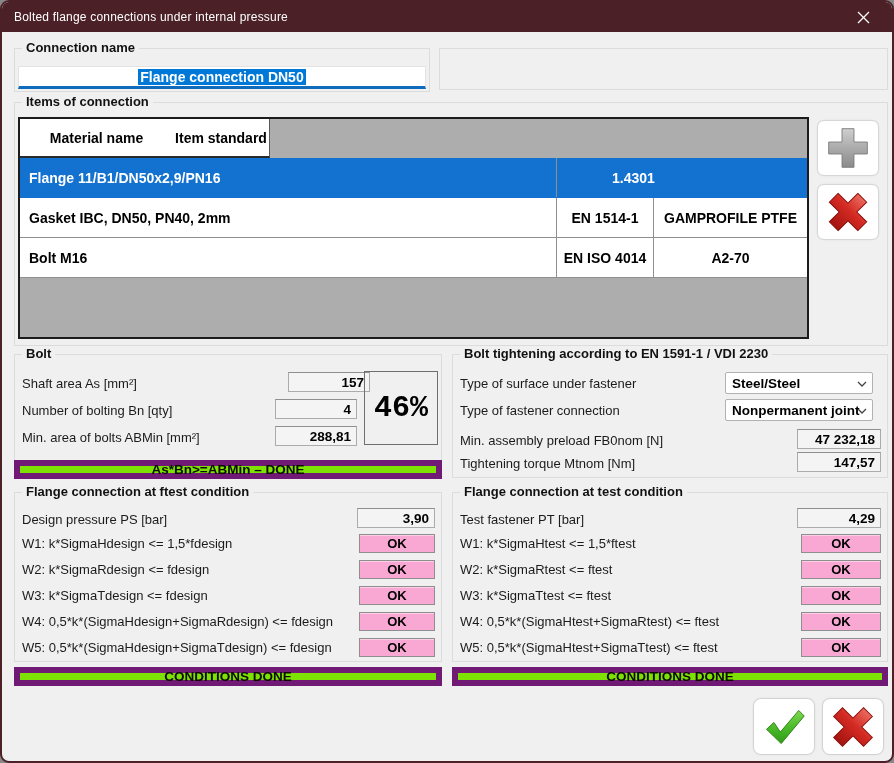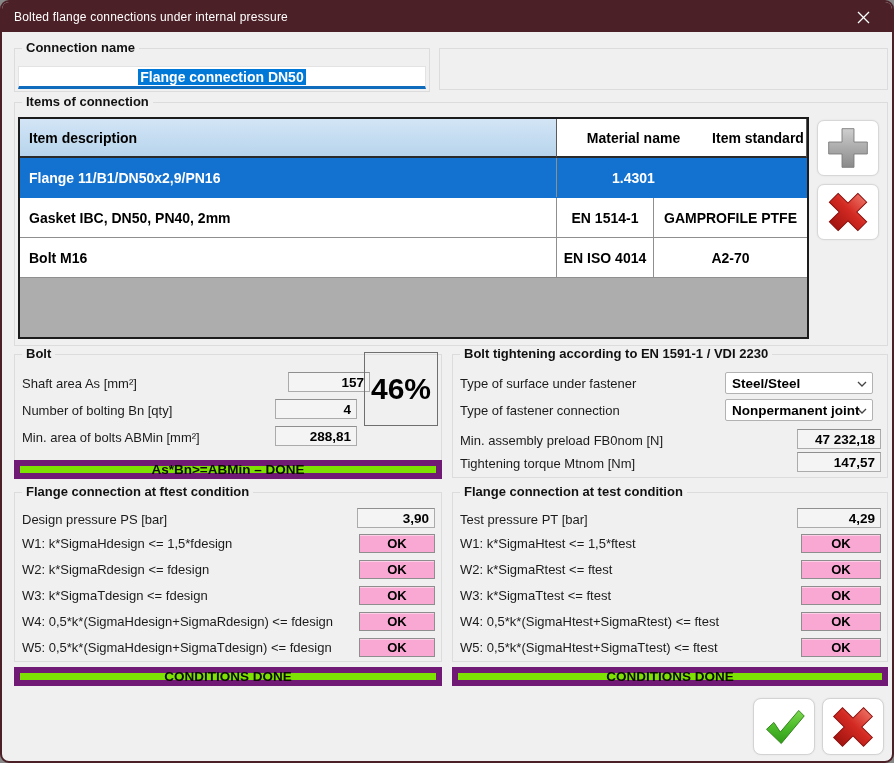--- a/index.html
+++ b/index.html
@@ -69,23 +69,23 @@
 
   
   .valuebox {
     position:absolute; height:20px; background:#f4f4f4;
     border:1px solid #ababab; border-top-color:#8f8f8f;
     font-size:13.5px; font-weight:bold; color:#000;
     display:flex; align-items:center; justify-content:flex-end; padding-right:5px;
   }
 
   .pct-box {
-    position:absolute; left:362px; top:350px; width:74px; height:74px;
+    position:absolute; left:362px; top:369px; width:74px; height:74px;
     border:1px solid #6f6f6f; display:flex; align-items:center; justify-content:center;
-    font-size:30px; font-weight:bold; color:#000;
+    font-size:30px; font-weight:bold; color:#000;font-family:Liberation Mono, monospace;
   }
 
   .statusbar {
     position:absolute; height:19px; background:#7de203;
     border:6px solid #701a75; display:flex; align-items:center; justify-content:center;
     font-size:13.5px; font-weight:bold; color:#0c0c00;
   }
 
   .dropdown {
     position:absolute; height:22px; width:148px; background:#fff;
@@ -131,21 +131,20 @@
     <span class="sel">Flange connection DN50</span>
   </div>
   <div class="group" style="left:437px; top:46px; width:449px; height:42px;"></div>
 
   <div class="group" style="left:12px; top:100px; width:874px; height:244px;">
     <span class="caption">Items of connection</span>
   </div>
 
   <div class="grid">
     <div class="row hrow">
-      <div class="cell c-desc">Item description</div>
       <div class="cell c-mat">Material name</div>
       <div class="cell c-std">Item standard</div>
     </div>
     <div class="row drow selected">
       <div class="cell c-desc">Flange 11/B1/DN50x2,9/PN16</div>
       <div class="cell c-mat">1.4301</div>
     </div>
     <div class="row drow">
       <div class="cell c-desc">Gasket IBC, DN50, PN40, 2mm</div>
       <div class="cell c-std">EN 1514-1</div>
@@ -231,21 +230,21 @@
   <div class="ok-btn" style="left:357px; top:584px; width:76px;">OK</div>
   <span class="label" style="left:20px; top:612px;">W4: 0,5*k*(SigmaHdesign+SigmaRdesign) &lt;= fdesign</span>
   <div class="ok-btn" style="left:357px; top:610px; width:76px;">OK</div>
   <span class="label" style="left:20px; top:638px;">W5: 0,5*k*(SigmaHdesign+SigmaTdesign) &lt;= fdesign</span>
   <div class="ok-btn" style="left:357px; top:636px; width:76px;">OK</div>
   <div class="statusbar" style="left:12px; top:665px; width:428px;">CONDITIONS DONE</div>
 
   <div class="group" style="left:450px; top:490px; width:436px; height:170px;">
     <span class="caption">Flange connection at test condition</span>
   </div>
-  <span class="label" style="left:458px; top:510px;">Test pressure PT [bar]</span>
+  <span class="label" style="left:458px; top:510px;">Test fastener PT [bar]</span>
   <div class="valuebox" style="left:795px; top:506px; width:84px;">4,29</div>
 
   <span class="label" style="left:458px; top:534px;">W1: k*SigmaHtest &lt;= 1,5*ftest</span>
   <div class="ok-btn" style="left:799px; top:532px; width:80px;">OK</div>
   <span class="label" style="left:458px; top:560px;">W2: k*SigmaRtest &lt;= ftest</span>
   <div class="ok-btn" style="left:799px; top:558px; width:80px;">OK</div>
   <span class="label" style="left:458px; top:586px;">W3: k*SigmaTtest &lt;= ftest</span>
   <div class="ok-btn" style="left:799px; top:584px; width:80px;">OK</div>
   <span class="label" style="left:458px; top:612px;">W4: 0,5*k*(SigmaHtest+SigmaRtest) &lt;= ftest</span>
   <div class="ok-btn" style="left:799px; top:610px; width:80px;">OK</div>

